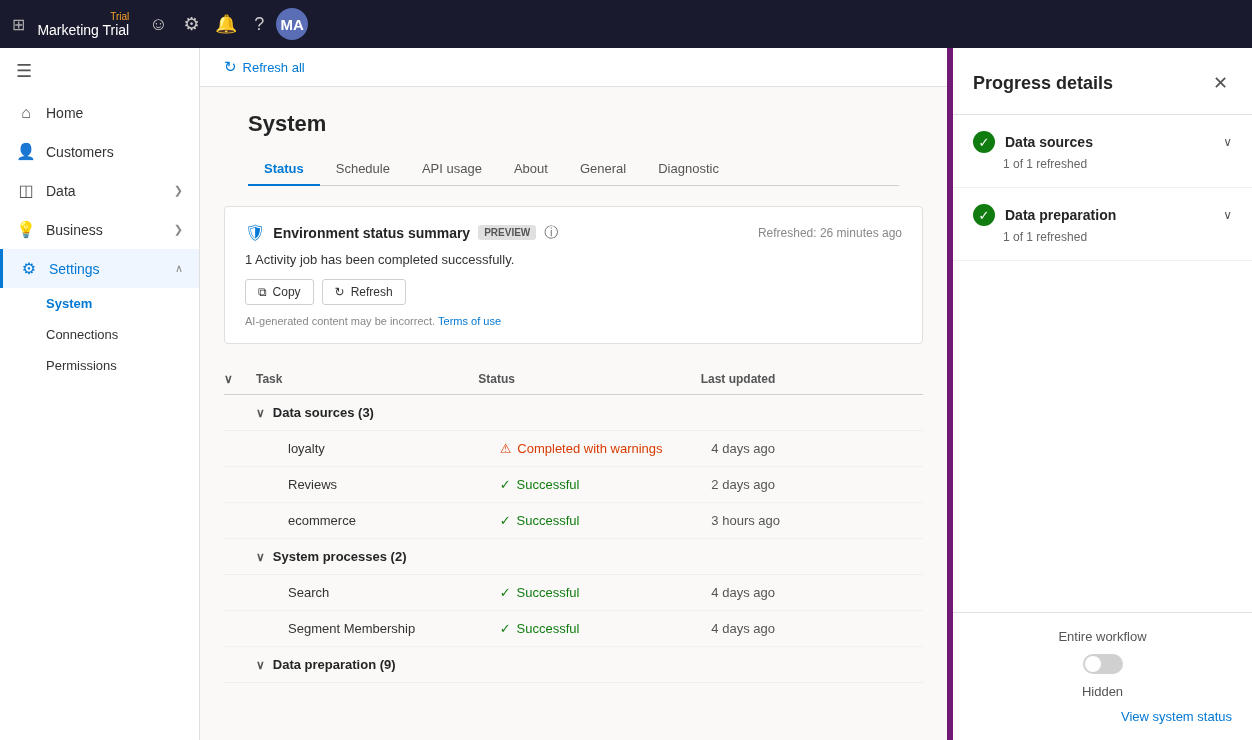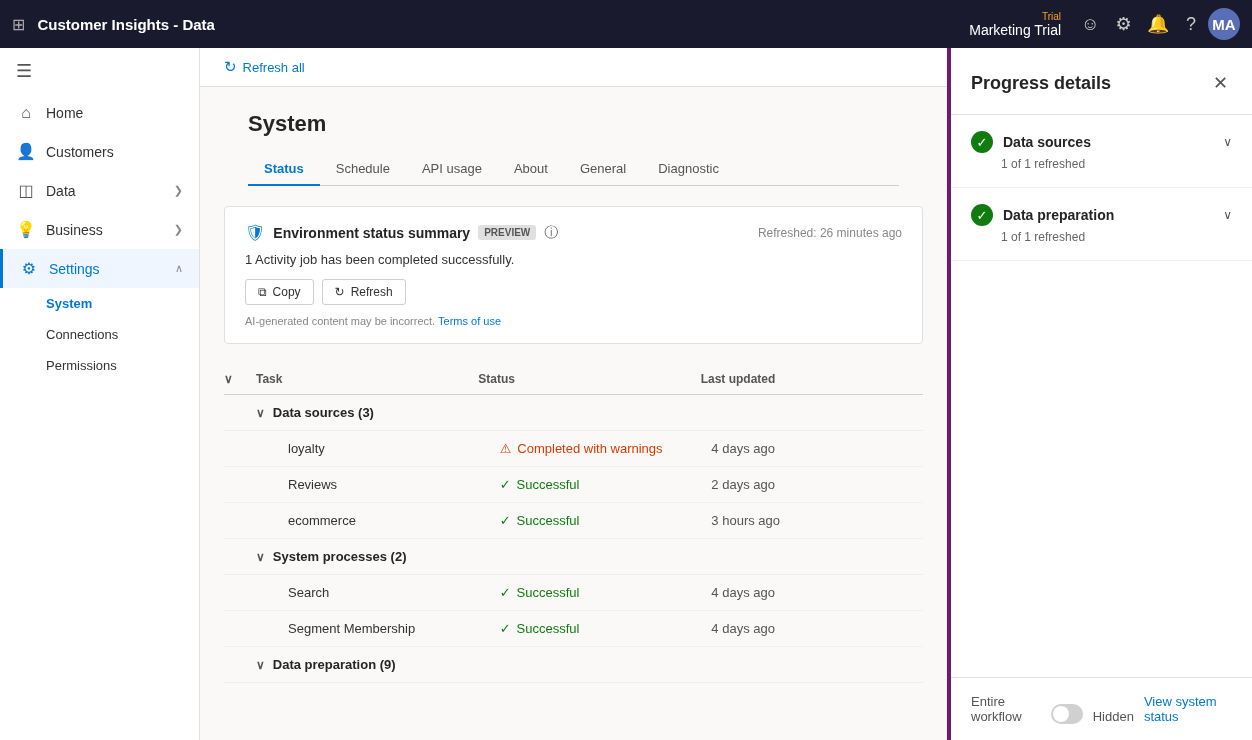--- a/index.html
+++ b/index.html
@@ -186,21 +186,21 @@
     .status-warning { color: #d83b01; }
     .status-success { color: #107c10; }
     .status-text-warning { color: #d83b01; }
     .status-text-success { color: #107c10; }
     .time-text { color: #555; }
 
     
     .progress-panel {
       width: 305px;
       background: #fff;
-      border-left: 4px solid #701a75;
+      border-left: 6px solid #701a75;
       display: flex;
       flex-direction: column;
       flex-shrink: 0;
       padding: 0;
     }
     .progress-panel-header {
       display: flex;
       align-items: center;
       justify-content: space-between;
       padding: 20px 20px 16px 20px;
@@ -217,24 +217,25 @@
     .progress-item-title { font-size: 14px; font-weight: 600; color: #252525; flex: 1; }
     .progress-item-expand { color: #555; font-size: 12px; cursor: pointer; }
     .progress-item-sub { font-size: 12px; color: #666; margin-top: 4px; padding-left: 30px; }
     .check-circle { width: 22px; height: 22px; border-radius: 50%; background: #107c10; display: flex; align-items: center; justify-content: center; color: #fff; font-size: 13px; flex-shrink: 0; }
 
     
     .workflow-footer {
       margin-top: auto;
       padding: 16px 20px;
       display: flex;
-      align-items: flex-end;
+      align-items: center;
       justify-content: flex-end;
       gap: 10px;
       border-top: 1px solid #e0e0e0;
+      flex-direction: column;
     }
     .workflow-label { font-size: 13px; color: #555; }
     .toggle-switch {
       width: 40px;
       height: 20px;
       background: #d0d0d0;
       border-radius: 10px;
       position: relative;
       cursor: pointer;
     }
@@ -253,21 +254,20 @@
     .view-system-link { font-size: 13px; color: #0078d4; cursor: pointer; text-decoration: none; margin-left: auto; }
 
     
     .scrollable { overflow-y: auto; flex: 1; padding: 0 24px 24px 24px; }
   </style>
 </head>
 <body>
 
 <div class="topbar">
   <span class="topbar-grid-icon">⊞</span>
-  <span class="topbar-title">Customer Insights - Data</span>
   <div class="topbar-right">
     <span>
       <div class="topbar-org">
         <span class="trial">Trial</span>
         <span>Marketing Trial</span>
       </div>
     </span>
     <button class="topbar-icon-btn">☺</button>
     <button class="topbar-icon-btn">⚙</button>
     <button class="topbar-icon-btn">🔔</button>

